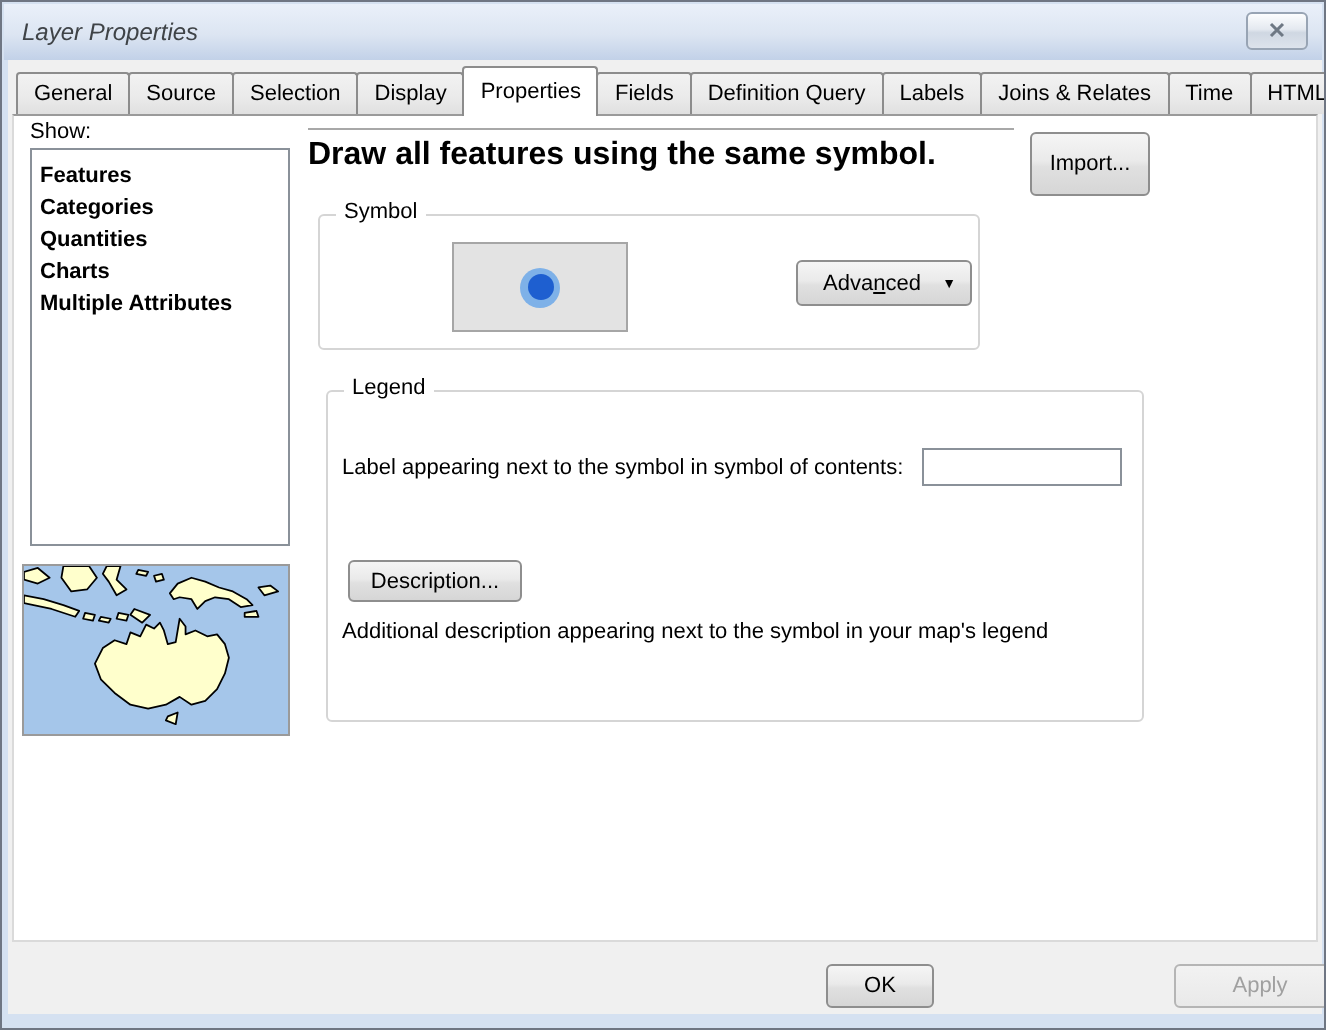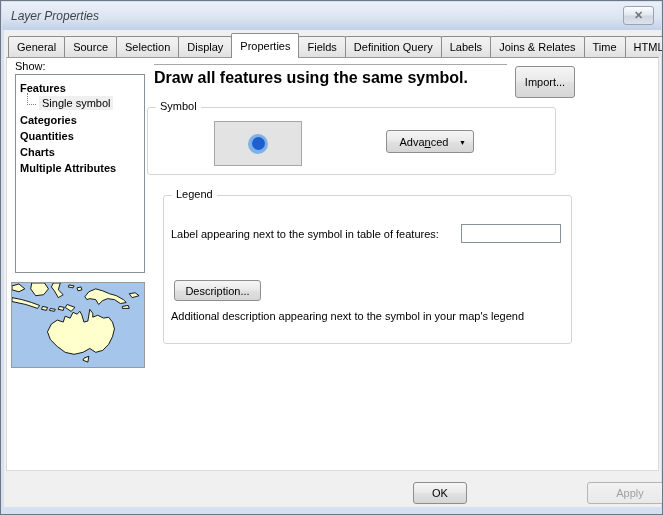--- a/index.html
+++ b/index.html
@@ -62,22 +62,22 @@
     border:1px solid #8E8E8E;border-radius:3px;
     display:flex;align-items:center;justify-content:center;
     font-family:"Liberation Sans",sans-serif;font-size:11px;color:#000;cursor:default;
   }
   .btn.disabled{
     background:linear-gradient(180deg,#F2F2F2,#E9E9E9);
     border-color:#B5B5B5;color:#A0A0A0;
   }
   .import-btn{position:absolute;left:508px;top:8px;width:60px;height:32px;}
   .groupbox{position:absolute;border:1px solid #D5D5D5;border-radius:3px;}
-  .gb-symbol{left:140px;top:49px;width:409px;height:68px;}
-  .gb-legend{left:156px;top:137px;width:409px;height:149px;}
+  .gb-symbol{left:152px;top:49px;width:331px;height:68px;}
+  .gb-legend{left:156px;top:137px;width:409px;height:166px;}
   .gb-caption{position:absolute;top:-8px;left:8px;background:#fff;padding:0 4px;}
   .sym-preview{
     position:absolute;left:66px;top:13px;width:88px;height:45px;
     background:#E3E3E3;border:1px solid #A6A6A6;
     display:flex;align-items:center;justify-content:center;cursor:default;
   }
   .halo{width:20px;height:20px;border-radius:50%;background:var(--point-halo);display:flex;align-items:center;justify-content:center;}
   .core{width:13px;height:13px;border-radius:50%;background:var(--point-core);}
   .adv-btn{position:absolute;left:238px;top:22px;width:88px;height:23px;padding-right:12px;text-align:right;}
   .adv-btn .u{text-decoration:underline;}
@@ -121,24 +121,20 @@
     <div class="tab">HTML Popup</div>
   </div>
 
   <div class="page">
 
     <div class="show-label">Show:</div>
 
     <div class="listbox">
       <div class="titem">
         <span class="b">Features</span>
-      </div>
-      <div class="titem">
-        <span class="elbow"></span>
-        <span class="sel-hl">Single symbol</span>
       </div>
       <div class="titem">
         <span class="b">Categories</span>
       </div>
       <div class="titem">
         <span class="b">Quantities</span>
       </div>
       <div class="titem">
         <span class="b">Charts</span>
       </div>
@@ -184,21 +180,21 @@
       <div class="btn adv-btn">
         <span>Adva</span>
           <span class="u">n</span>
           <span>ced</span>
         <span class="adv-arrow">▼</span>
       </div>
     </div>
 
     <div class="groupbox gb-legend">
       <span class="gb-caption">Legend</span>
-      <div class="label-prompt">Label appearing next to the symbol in table of features:</div>
+      <div class="label-prompt">Label appearing next to the symbol in symbol of contents:</div>
       <input class="legend-input" type="text" value="" style="">
       <div class="btn desc-btn">Description...</div>
       <div class="additional">Additional description appearing next to the symbol in your map's legend</div>
     </div>
 
   </div>
 
   <div class="btn ok-btn">OK</div>
   <div class="btn disabled apply-btn" aria-disabled="true">Apply</div>
 

